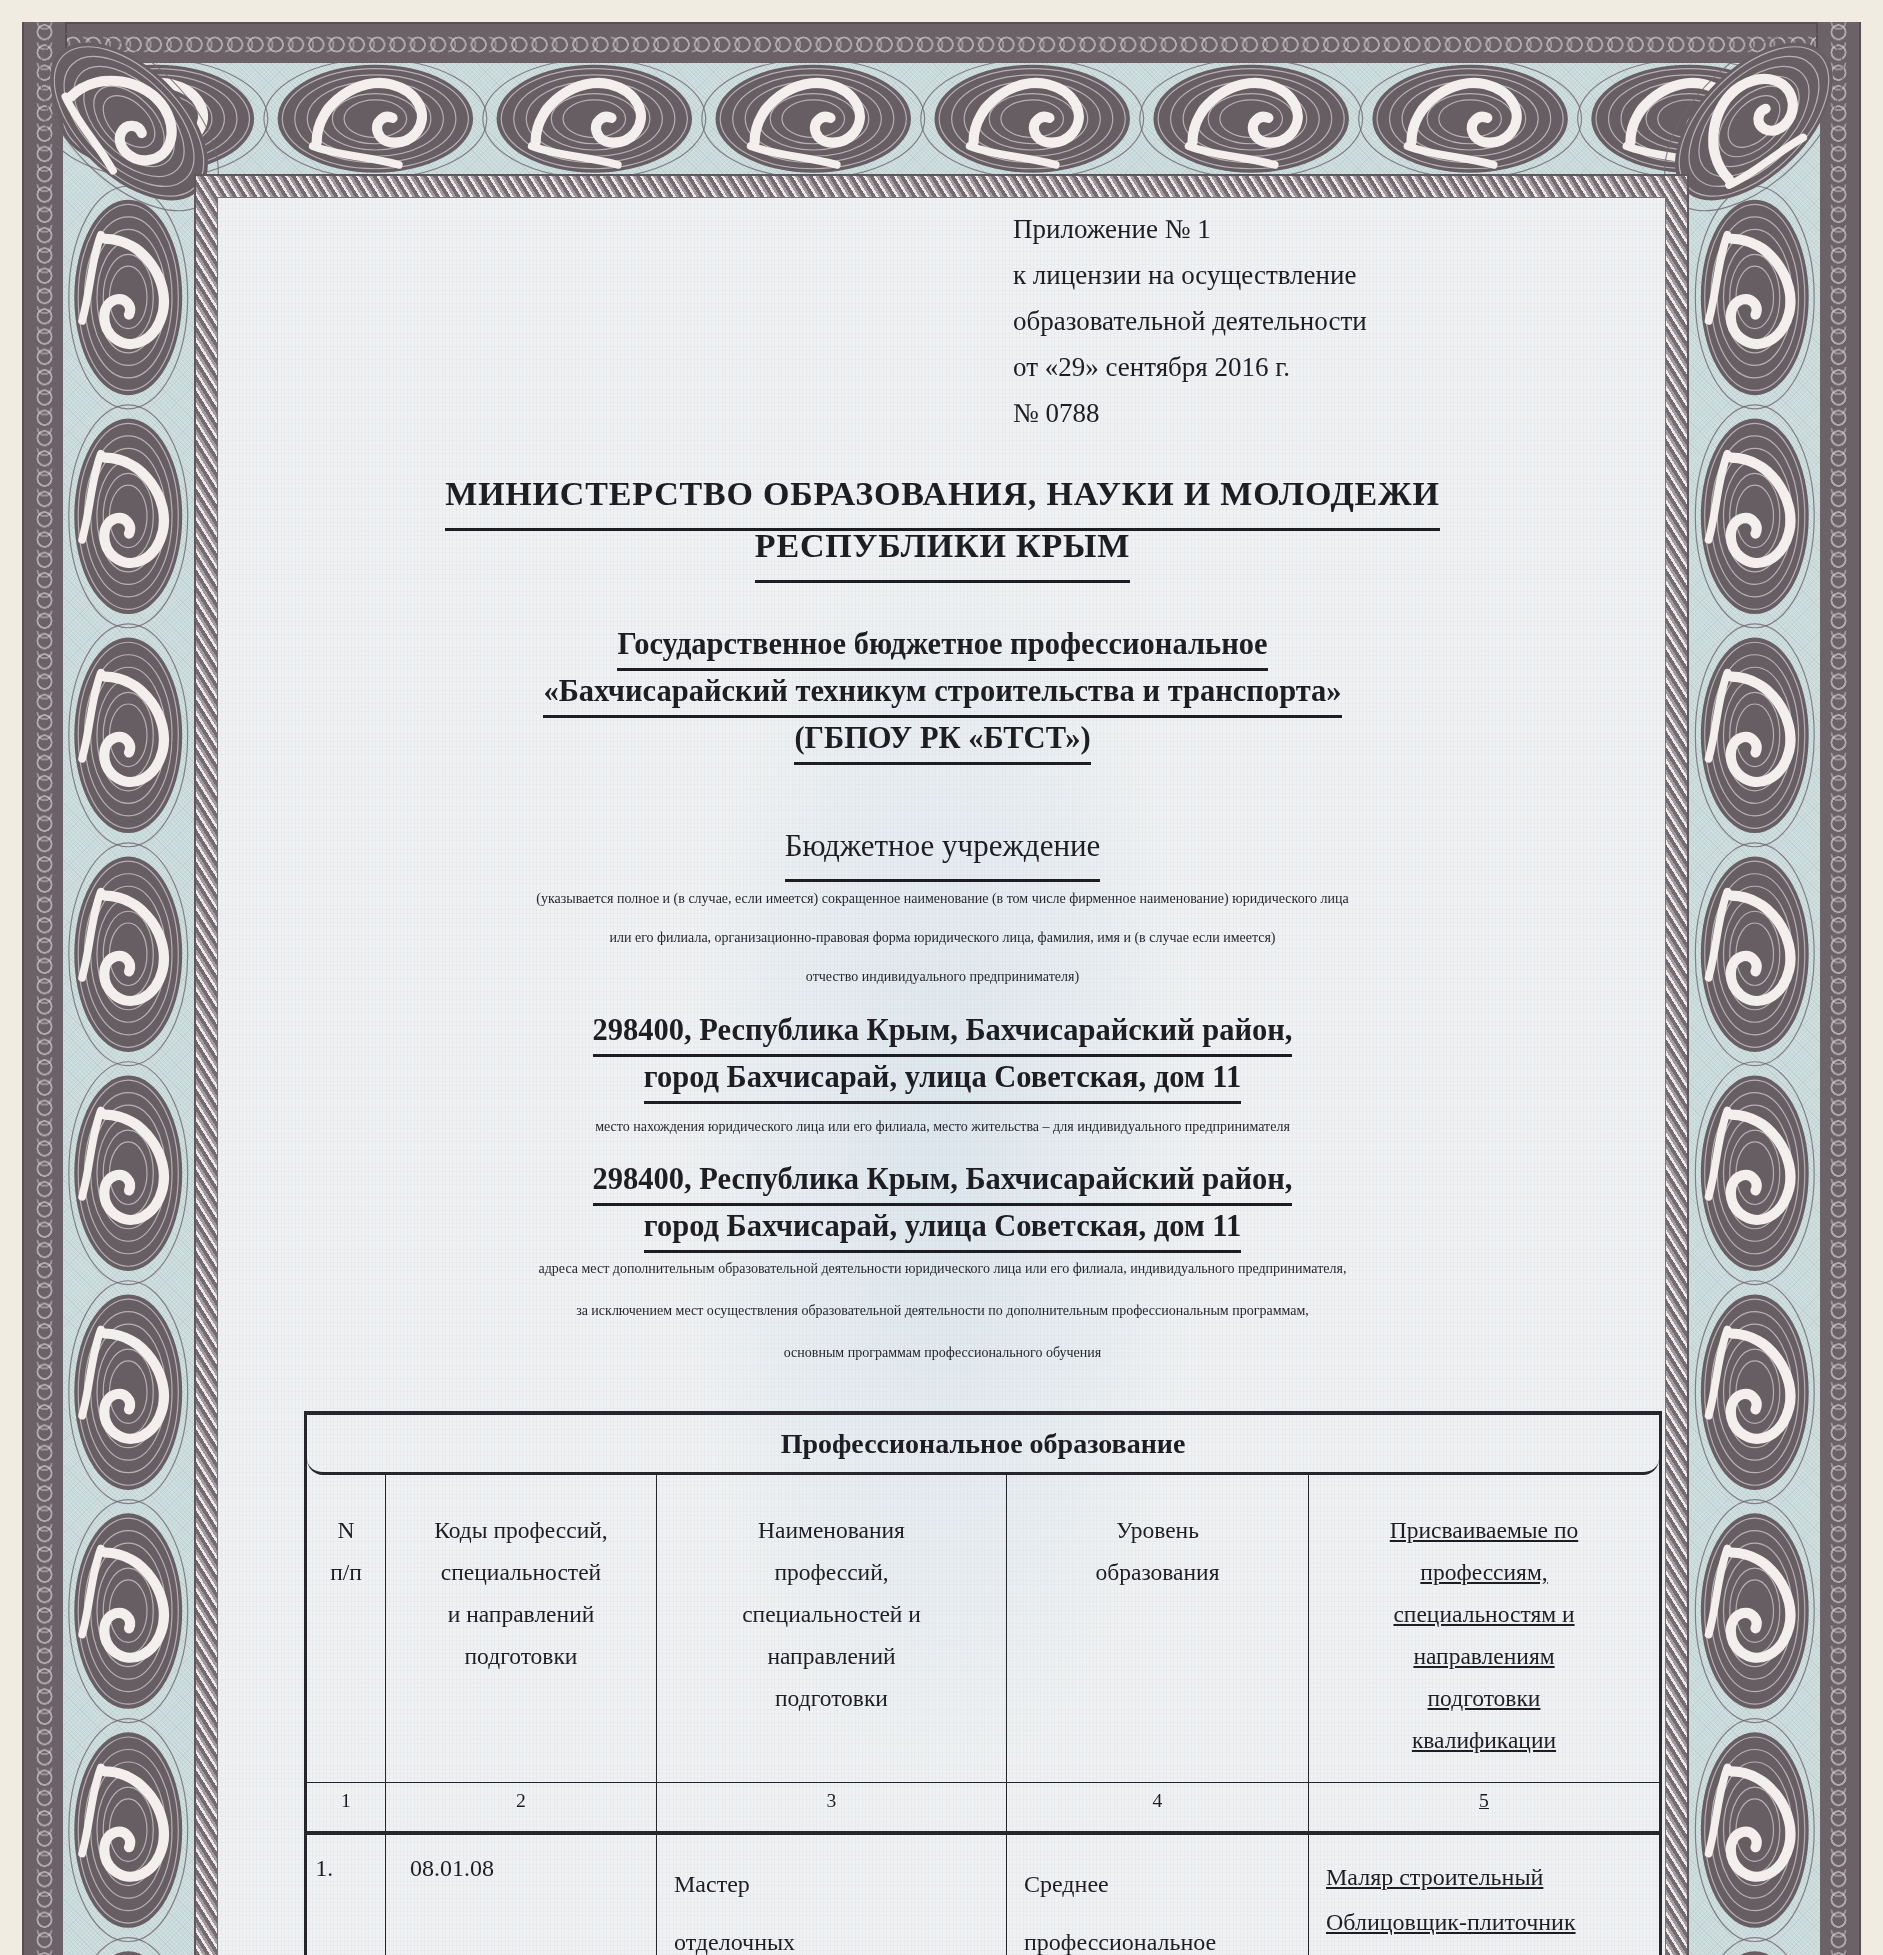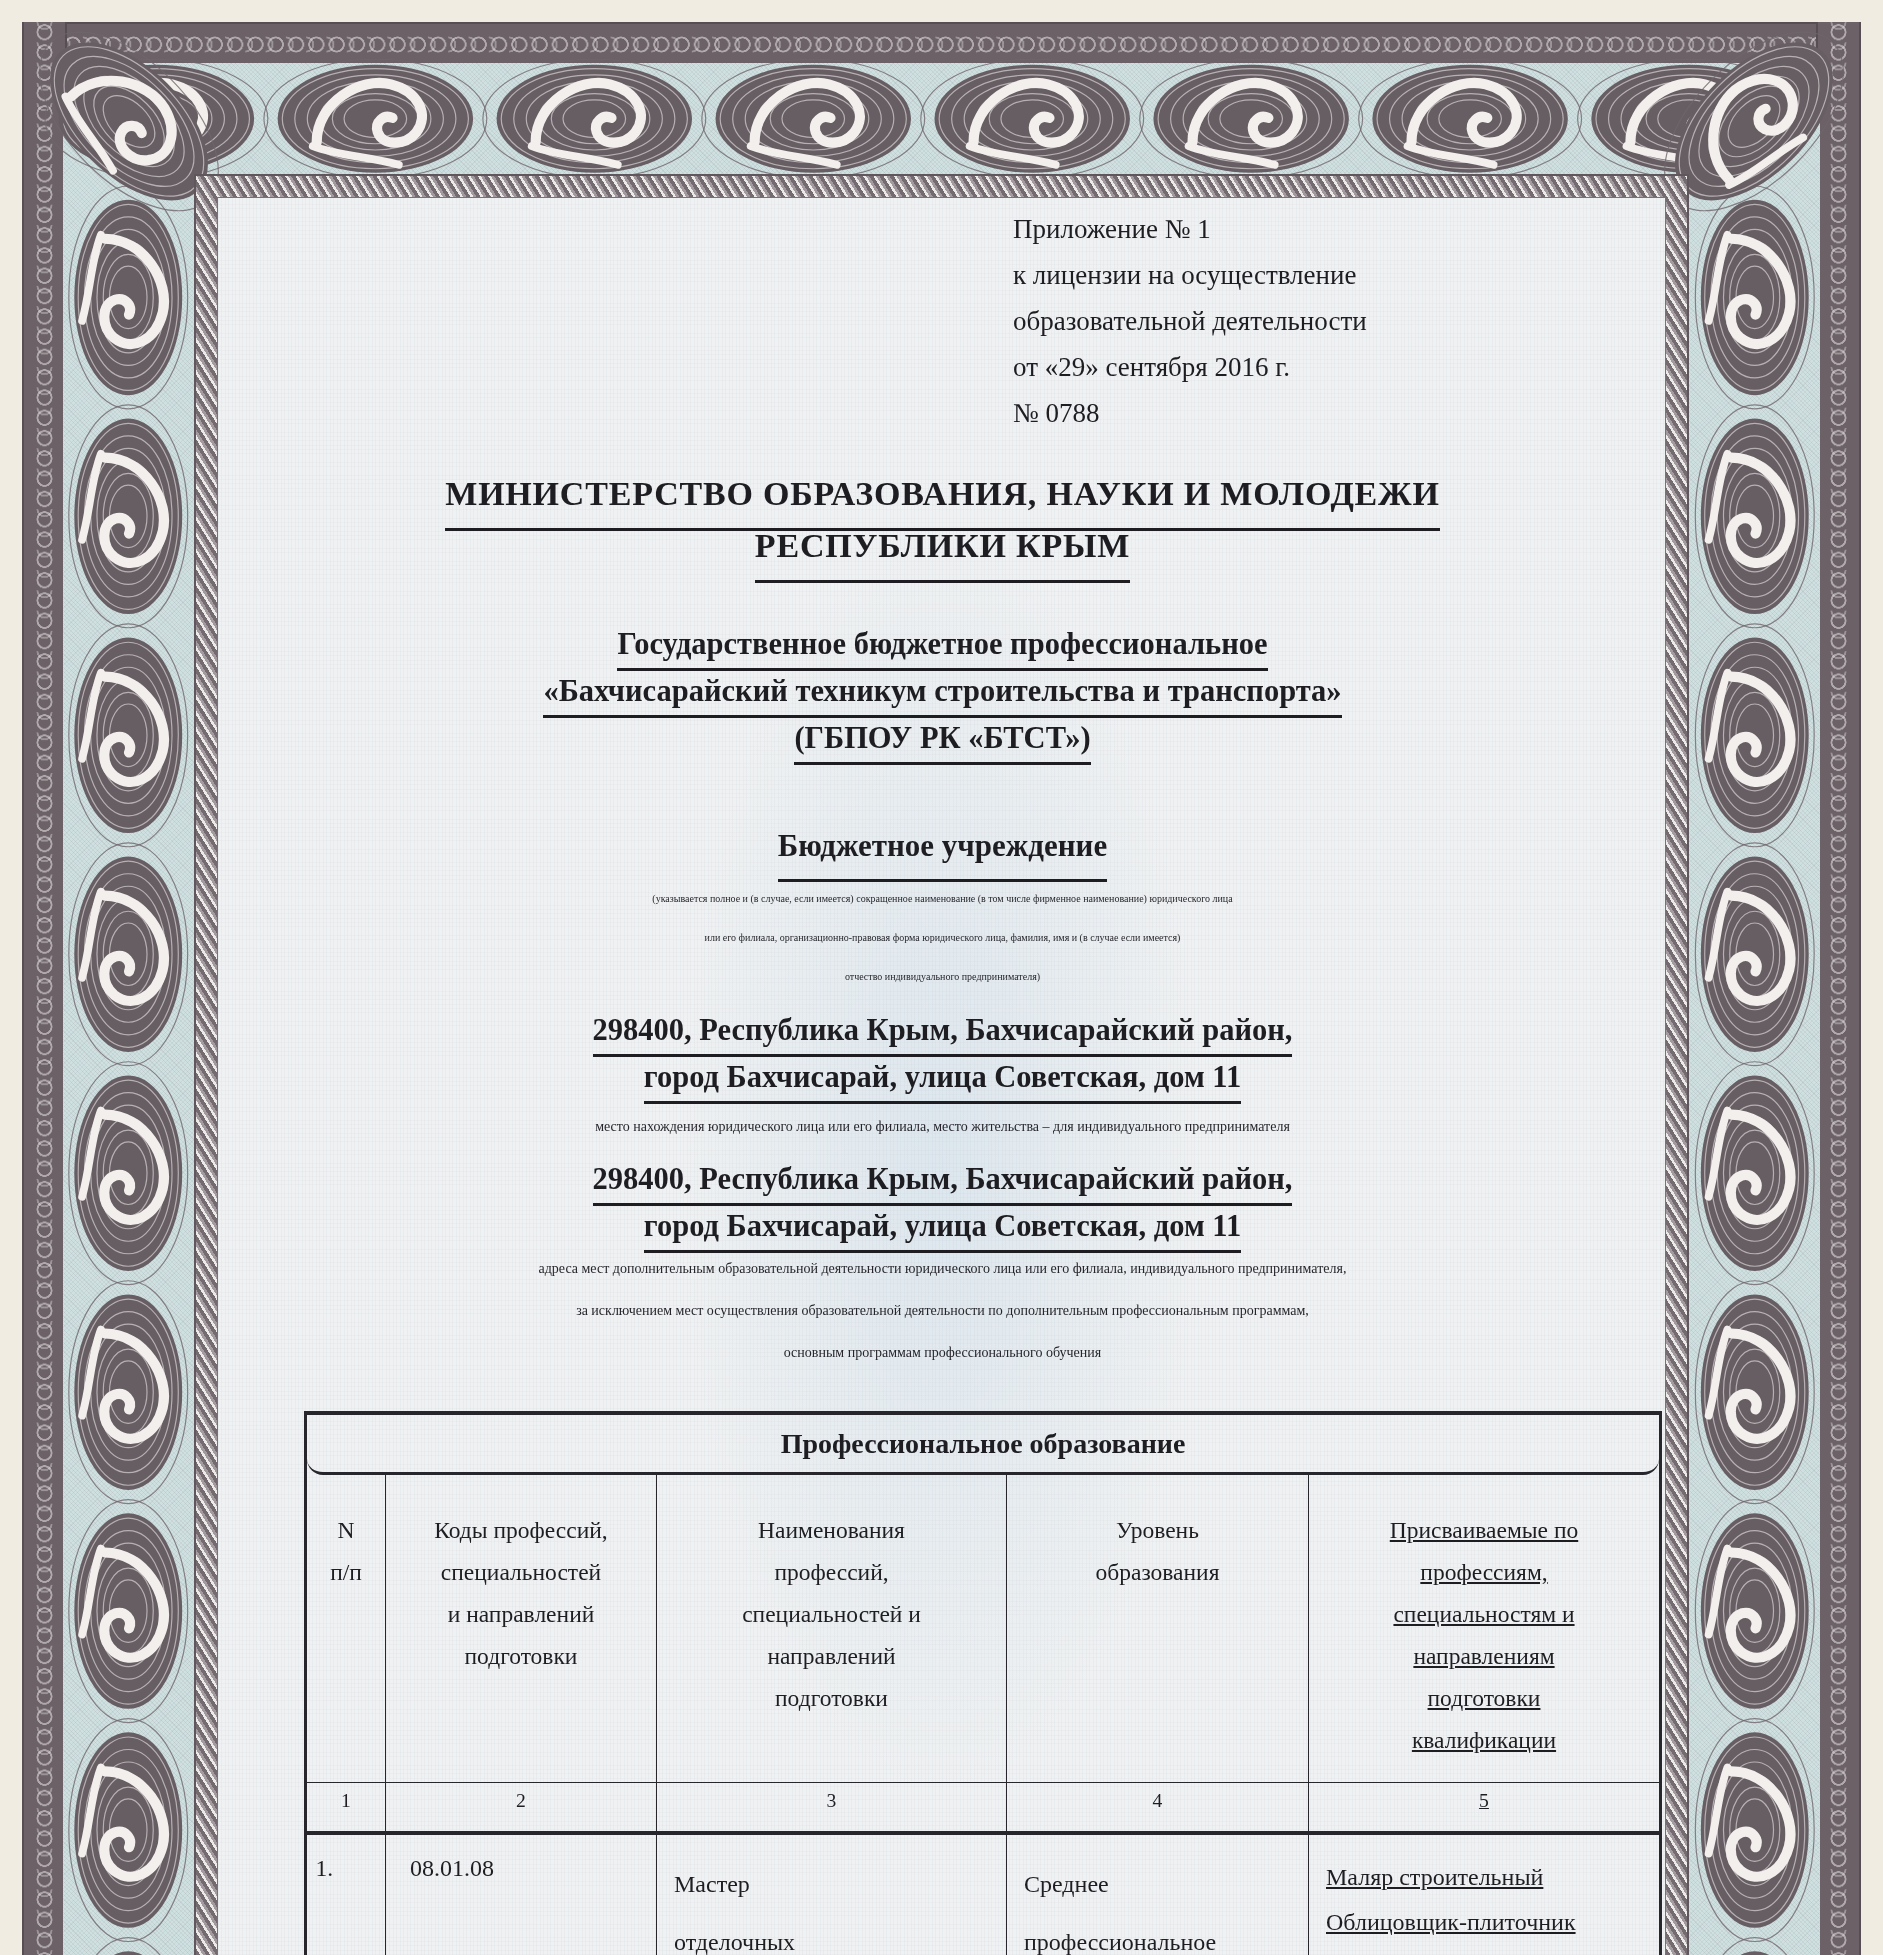--- a/index.html
+++ b/index.html
@@ -52,24 +52,24 @@
       repeating-linear-gradient(90deg, rgba(140,160,178,.065) 0 0.8px, rgba(0,0,0,0) 0.8px 3.5px),
       repeating-linear-gradient(0deg, rgba(175,150,160,.05) 0 0.8px, rgba(0,0,0,0) 0.8px 4.3px);
   }
   
   .abs{position:absolute;z-index:4;}
   .pre{white-space:pre-line;}
   .annex{left:1013px;top:206px;font-size:27px;line-height:46px;}
   .centered{left:217px;width:1451px;text-align:center;}
   .ministry{top:468px;font-size:34px;font-weight:bold;line-height:52px;letter-spacing:0.8px;}
   .institution{top:621px;font-size:30.5px;font-weight:bold;line-height:47px;}
-  .orgtype{top:828px;font-size:31px;font-weight:bold;}
+  .orgtype{top:828px;font-size:31px;font-weight:normal;}
   .u{border-bottom:3.9px solid #1d1d22;padding-bottom:16px;}
   .u2{border-bottom:3.5px solid #1d1d22;padding-bottom:7px;}
-  .note{font-size:10px;line-height:39px;color:#26262c;}
+  .note{font-size:14px;line-height:39px;color:#26262c;}
   .note1{top:879px;}
   .addr{font-size:30.5px;font-weight:bold;line-height:47px;}
   .addr1{top:1007px;}
   .addrnote1{top:1107px;font-size:14px;}
   .addr2{top:1156px;}
   .addrnote2{top:1248px;font-size:14px;line-height:42px;}
   
   .lic-table{
     left:304px;top:1411px;width:1358px;height:940px;
     border:3.1px solid #26262c;border-top-width:4.7px;box-sizing:border-box;

